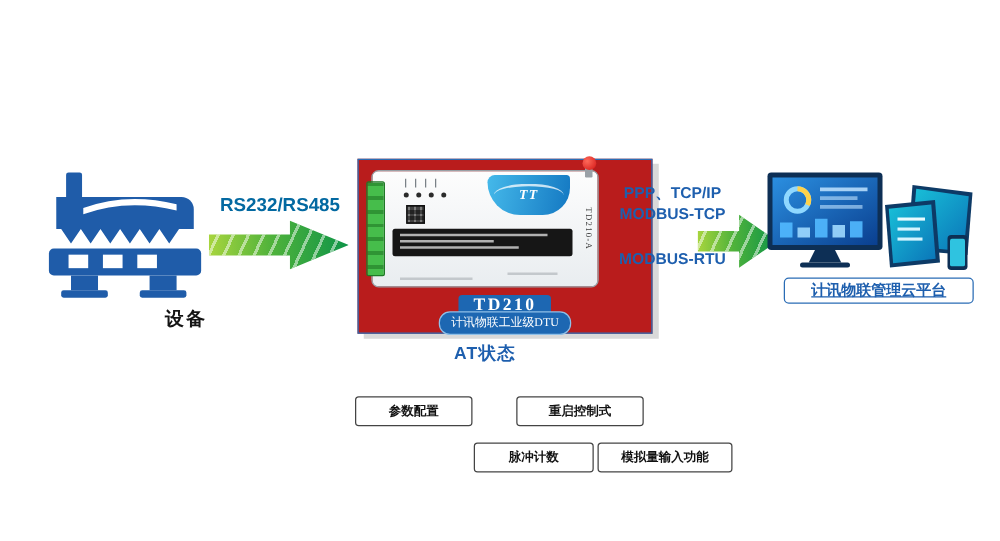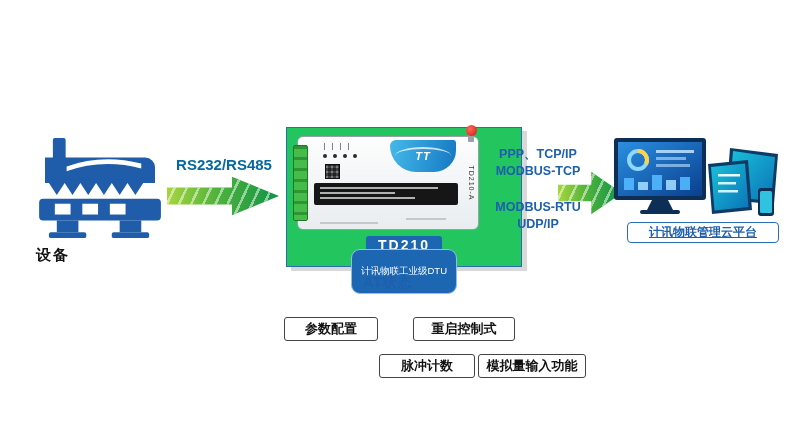--- a/index.html
+++ b/index.html
@@ -3,39 +3,39 @@
 <meta charset="utf-8">
 <style>
   * { box-sizing: border-box; margin: 0; padding: 0; }
   html,body { background:#fff; }
   body { font-family: "Liberation Sans", "DejaVu Sans", sans-serif; }
   .canvas { position:relative; width:800px; height:433px; background:#fff; overflow:hidden; }
 
   
   .machine { position:absolute; left:36px; top:134px; width:130px; height:110px; }
   .machine svg { width:100%; height:100%; }
-  .machine-label { position:absolute; left:36px; top:246px; width:130px; text-align:left;
+  .machine-label { position:absolute; left:36px; top:246px; width:130px; text-align:right;
                    font-size:15px; font-weight:bold; color:#141414; letter-spacing:2px; }
 
   
   .arrow { position:absolute;
     background:
       repeating-linear-gradient(115deg, rgba(255,255,255,.5) 0 2.5px, rgba(255,255,255,0) 2.5px 11px),
       linear-gradient(90deg,#a8d53e,#4fb23b 45%,#0e9448);
   }
   .arrow-left  { left:167px; top:175px; width:112px; height:42px;
     clip-path: polygon(0 30%, 58% 30%, 58% 4%, 100% 50%, 58% 96%, 58% 70%, 0 70%); }
   .arrow-right { left:558px; top:170px; width:64px; height:46px;
     clip-path: polygon(0 32%, 52% 32%, 52% 4%, 100% 50%, 52% 96%, 52% 68%, 0 68%); }
   .rs-label { position:absolute; left:168px; top:156px; width:112px; text-align:center;
               font-size:15px; font-weight:bold; color:#0369a1; }
 
   
   .dtu-frame { position:absolute; left:286px; top:127px; width:236px; height:140px;
-               border:1.5px solid #2a6cb5; background:#22c55e; box-shadow:5px 4px 0 #d9d9d9; }
+               border:1.5px solid #2a6cb5; background:#b91c1c; box-shadow:5px 4px 0 #d9d9d9;font-family:Liberation Serif, serif; }
   .dtu-device { position:absolute; left:10px; top:8px; width:182px; height:94px;
                 background:linear-gradient(180deg,#fdfdfd,#e9edf0);
                 border:1px solid #98a0a6; border-radius:6px; }
   .terminal { position:absolute; left:-5px; top:8px; width:15px; height:76px;
               background:repeating-linear-gradient(180deg,#2f9434 0 3px,#46bd4b 3px 11px);
               border:1px solid #1f7a26; border-radius:2px; }
   .ticks { position:absolute; left:26px; top:6px; display:flex; gap:7px; }
   .ticks i { width:1px; height:7px; background:#7a8187; }
   .leds { position:absolute; left:25px; top:17px; display:flex; gap:6px; }
   .leds i { width:4px; height:4px; border-radius:50%; background:#2b2b2b; }
@@ -59,41 +59,41 @@
   .antenna-stem { position:absolute; right:4px; top:-4px; width:6px; height:9px; background:#9aa1a7; border-radius:1px; }
   .antenna-ball { position:absolute; right:1px; top:-12px; width:11px; height:11px; border-radius:50%;
                   background:radial-gradient(circle at 35% 35%, #ff6a5a, #d31414); }
   .gline { position:absolute; height:2px; background:#c3c8cc; }
   .g1 { left:22px; bottom:5px; width:58px; }
   .g2 { right:32px; bottom:9px; width:40px; }
   .badge { position:absolute; left:50%; transform:translateX(-50%); color:#fff; background:#1d67b2;
            white-space:nowrap; text-align:center; }
   .badge-model { top:108px; font-size:14px; font-weight:bold; letter-spacing:2px;
                  padding:1px 12px; border-radius:3px; }
-  .badge-type  { top:121px; font-size:9.5px; padding:15px 9px; border-radius:9px; border:1px solid #8fc0e8; }
+  .badge-type  { top:121px; font-size:9.5px; padding:2px 9px; border-radius:9px; border:1px solid #8fc0e8; }
   .at-label { position:absolute; left:286px; top:274px; width:204px; text-align:center;
               font-size:14px; font-weight:bold; color:#1e5fae; letter-spacing:1px; }
 
   
   .proto { position:absolute; left:490px; width:96px; text-align:center; color:#1e5fae;
            font-size:12.5px; font-weight:bold; line-height:17px; white-space:nowrap; }
   .proto-top { top:146px; } .proto-bottom { top:199px; }
 
   
   .monitors { position:absolute; left:610px; top:130px; width:178px; height:100px; }
   .monitors svg { width:100%; height:100%; }
   .platform-label { position:absolute; left:627px; top:222px; width:152px; height:21px;
                     background:#fff; border:1.5px solid #2a6cb5; border-radius:4px;
                     display:flex; align-items:center; justify-content:center;
                     font-size:12px; font-weight:bold; color:#1e5fae; white-space:nowrap; z-index:5;text-decoration:underline; }
 
   
   .feature { position:absolute; height:24px; background:#fff; border:1.2px solid #444;
              border-radius:3px; display:flex; align-items:center; justify-content:center;
-             font-size:13px; font-weight:600; color:#111; white-space:nowrap; }
+             font-size:10px; font-weight:600; color:#111; white-space:nowrap; }
   .f1 { left:284px; top:317px; width:94px;  }
   .f2 { left:413px; top:317px; width:102px; }
   .f3 { left:238px; top:354px; width:118px; }
   .f4 { left:379px; top:354px; width:96px;  }
   .f5 { left:478px; top:354px; width:108px; }
 </style>
 </head>
 <body>
 
 <div class="canvas">
@@ -159,21 +159,20 @@
   </div>
   <div class="at-label">AT状态</div>
 
   <div class="proto proto-top">
     <div>PPP、TCP/IP</div>
     <div>MODBUS-TCP</div>
   </div>
   <div class="arrow arrow-right"></div>
   <div class="proto proto-bottom">
     <div>MODBUS-RTU</div>
-    <div>UDP/IP</div>
   </div>
 
   <div class="monitors">
     <svg viewBox="0 0 178 100" aria-hidden="true">
       <defs>
         <linearGradient id="scr" x1="0" y1="0" x2="1" y2="1">
           <stop offset="0" stop-color="#2b8fe0"></stop>
             <stop offset="1" stop-color="#0a3f8f"></stop>
         </linearGradient>
         <linearGradient id="scr2" x1="0" y1="0" x2="1" y2="1">

